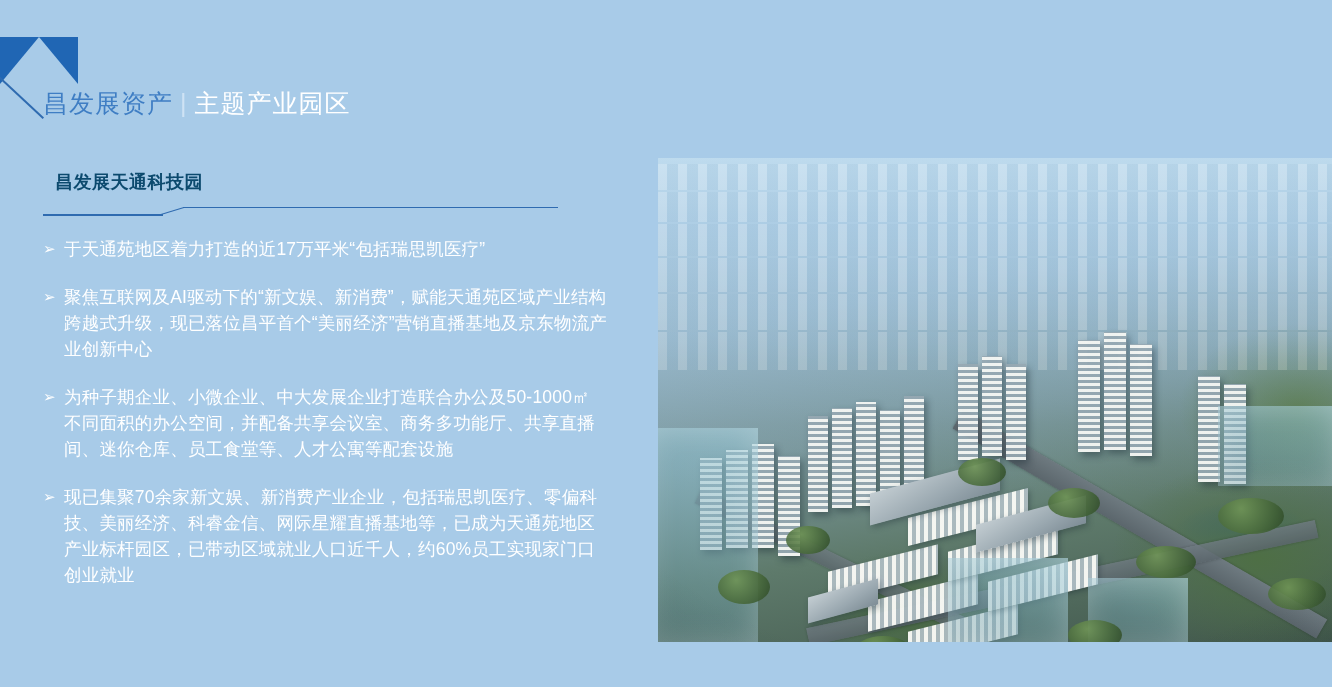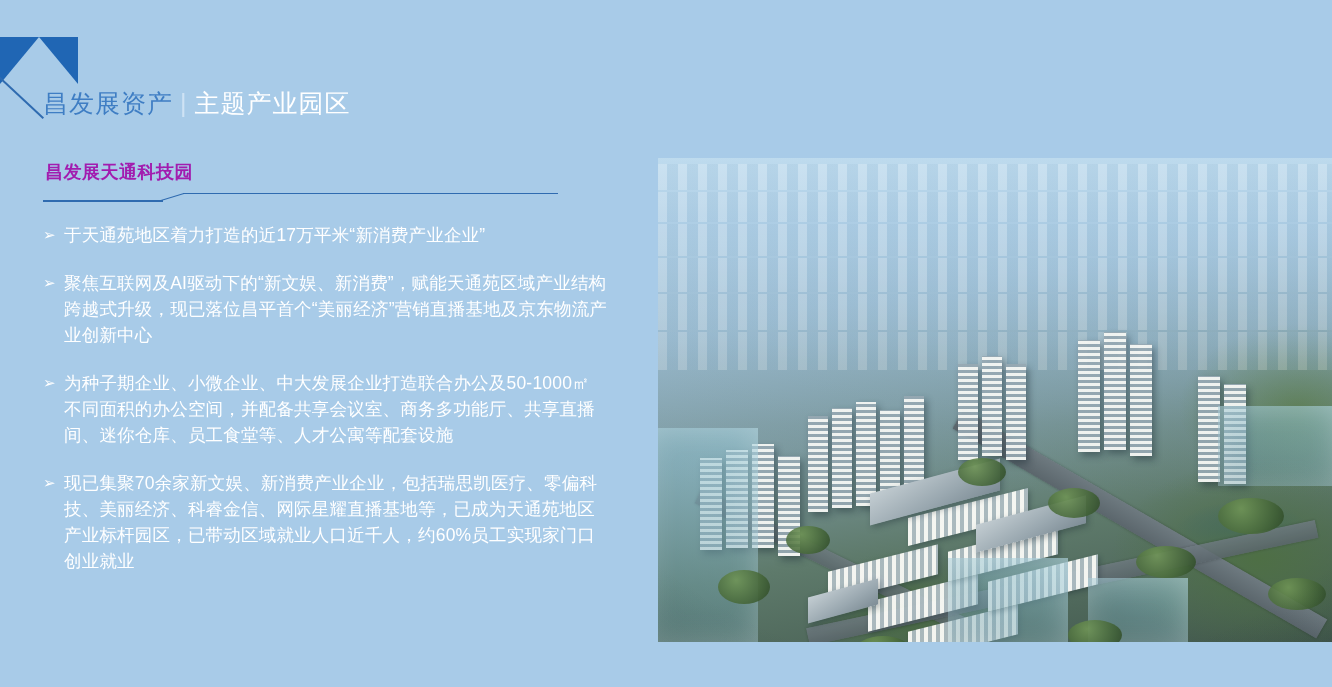--- a/index.html
+++ b/index.html
@@ -75,24 +75,24 @@
   
   .left-col {
     position: absolute;
     left: 43px;
     top: 158px;
     width: 570px;
   }
   .section-heading {
     font-size: 18px;
     font-weight: bold;
-    color: #a21caf;
+    color: #0c4a6e;
     letter-spacing: 0.5px;
     line-height: 24px;
-    margin: 2px;
+    margin: 12px;
   }
   .divider {
     position: relative;
     height: 16px;
     margin-top: 8px;
     width: 515px;
   }
   .divider .seg-left {
     position: absolute;
     left: 0;
@@ -268,21 +268,21 @@
     <div class="divider">
       <div class="seg-left"></div>
       <div class="seg-slant"></div>
       <div class="seg-right"></div>
     </div>
 
 
     <ul class="bullet-list">
       <li class="bullet">
         <span class="marker">➢</span>
-        <span class="btext">于天通苑地区着力打造的近17万平米“新消费产业企业”</span>
+        <span class="btext">于天通苑地区着力打造的近17万平米“包括瑞思凯医疗”</span>
       </li>
       <li class="bullet">
         <span class="marker">➢</span>
         <span class="btext">聚焦互联网及AI驱动下的“新文娱、新消费”，赋能天通苑区域产业结构跨越式升级，现已落位昌平首个“美丽经济”营销直播基地及京东物流产业创新中心</span>
       </li>
       <li class="bullet">
         <span class="marker">➢</span>
         <span class="btext">为种子期企业、小微企业、中大发展企业打造联合办公及50-1000㎡ 不同面积的办公空间，并配备共享会议室、商务多功能厅、共享直播间、迷你仓库、员工食堂等、人才公寓等配套设施</span>
       </li>
       <li class="bullet">

